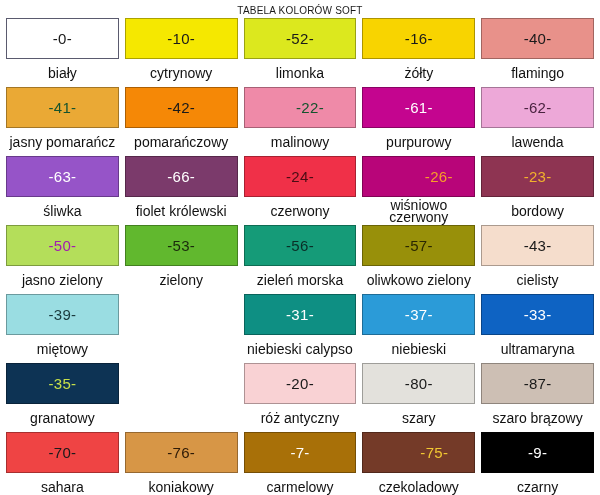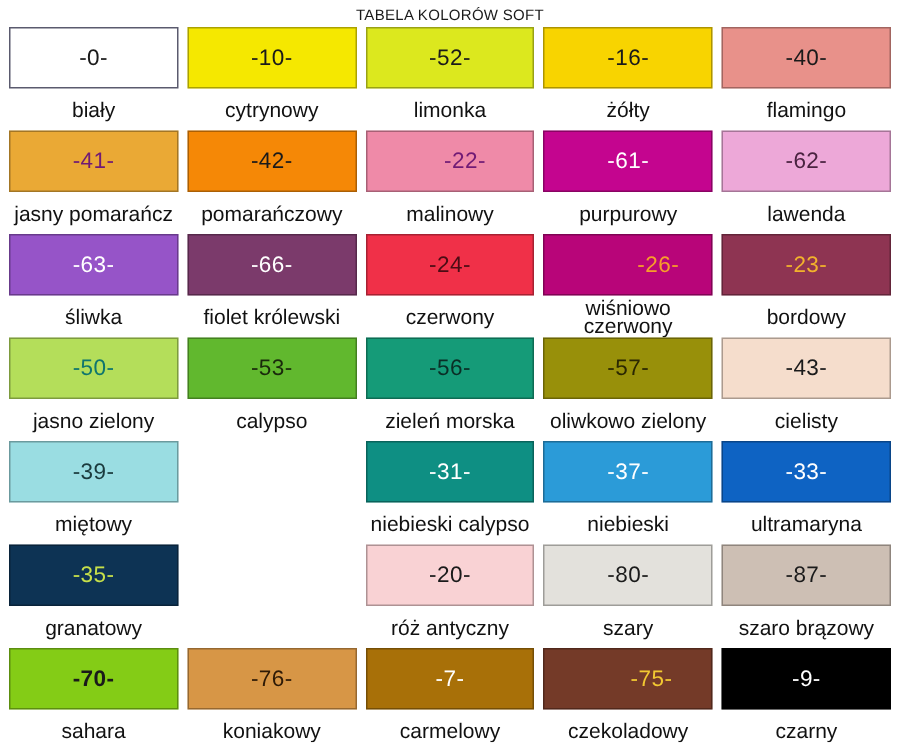--- a/index.html
+++ b/index.html
@@ -96,29 +96,29 @@
           <div class="swatch" style="background: rgb(248, 212, 0); color: rgb(26, 26, 26);">-16-</div>
           <div class="swatch-name">żółty</div>
         </div>
         <div class="color-cell">
           <div class="swatch" style="background: rgb(232, 145, 138); color: rgb(26, 26, 26);">-40-</div>
           <div class="swatch-name">flamingo</div>
         </div>
       </div>
       <div class="color-row">
         <div class="color-cell">
-          <div class="swatch" style="background: rgb(234, 169, 53); color: #701a75;">-41-</div>
+          <div class="swatch" style="background: rgb(234, 169, 53); color: #14532d;">-41-</div>
           <div class="swatch-name">jasny pomarańcz</div>
         </div>
         <div class="color-cell">
           <div class="swatch" style="background: rgb(245, 136, 6); color: rgb(26, 26, 26);">-42-</div>
           <div class="swatch-name">pomarańczowy</div>
         </div>
         <div class="color-cell">
-          <div class="swatch" style="background: rgb(239, 138, 168); color: #701a75; padding-left: 20px;">-22-</div>
+          <div class="swatch" style="background: rgb(239, 138, 168); color: #14532d; padding-left: 20px;">-22-</div>
           <div class="swatch-name">malinowy</div>
         </div>
         <div class="color-cell">
           <div class="swatch" style="background: rgb(196, 5, 143); color: rgb(255, 255, 255);">-61-</div>
           <div class="swatch-name">purpurowy</div>
         </div>
         <div class="color-cell">
           <div class="swatch" style="background: rgb(237, 168, 216); color: rgb(74, 35, 64);">-62-</div>
           <div class="swatch-name">lawenda</div>
         </div>
@@ -140,26 +140,26 @@
           <div class="swatch" style="background: rgb(184, 5, 121); color: rgb(247, 158, 42); padding-left: 40px;">-26-</div>
           <div class="swatch-name">wiśniowo czerwony</div>
         </div>
         <div class="color-cell">
           <div class="swatch" style="background: rgb(142, 52, 82); color: rgb(242, 178, 44);">-23-</div>
           <div class="swatch-name">bordowy</div>
         </div>
       </div>
       <div class="color-row">
         <div class="color-cell">
-          <div class="swatch" style="background: rgb(180, 222, 90); color: #0f766e;">-50-</div>
+          <div class="swatch" style="background: rgb(180, 222, 90); color: #a21caf;">-50-</div>
           <div class="swatch-name">jasno zielony</div>
         </div>
         <div class="color-cell">
           <div class="swatch" style="background: rgb(97, 184, 46); color: rgb(26, 42, 12);">-53-</div>
-          <div class="swatch-name">calypso</div>
+          <div class="swatch-name">zielony</div>
         </div>
         <div class="color-cell">
           <div class="swatch" style="background: rgb(21, 155, 120); color: rgb(10, 46, 38);">-56-</div>
           <div class="swatch-name">zieleń morska</div>
         </div>
         <div class="color-cell">
           <div class="swatch" style="background: rgb(152, 144, 10); color: rgb(42, 39, 2);">-57-</div>
           <div class="swatch-name">oliwkowo zielony</div>
         </div>
         <div class="color-cell">
@@ -206,21 +206,21 @@
           <div class="swatch" style="background: rgb(227, 225, 220); color: rgb(26, 26, 26);">-80-</div>
           <div class="swatch-name">szary</div>
         </div>
         <div class="color-cell">
           <div class="swatch" style="background: rgb(205, 191, 180); color: rgb(26, 26, 26);">-87-</div>
           <div class="swatch-name">szaro brązowy</div>
         </div>
       </div>
       <div class="color-row">
         <div class="color-cell">
-          <div class="swatch" style="background: #84cc16; color: rgb(26, 26, 26); font-weight: bold;">-70-</div>
+          <div class="swatch" style="background: #ef4444; color: rgb(26, 26, 26);">-70-</div>
           <div class="swatch-name">sahara</div>
         </div>
         <div class="color-cell">
           <div class="swatch" style="background: rgb(215, 150, 70); color: rgb(46, 26, 6); text-align: center;">-76-</div>
           <div class="swatch-name">koniakowy</div>
         </div>
         <div class="color-cell">
           <div class="swatch" style="background: rgb(168, 112, 8); color: rgb(255, 255, 255);">-7-</div>
           <div class="swatch-name">carmelowy</div>
         </div>

